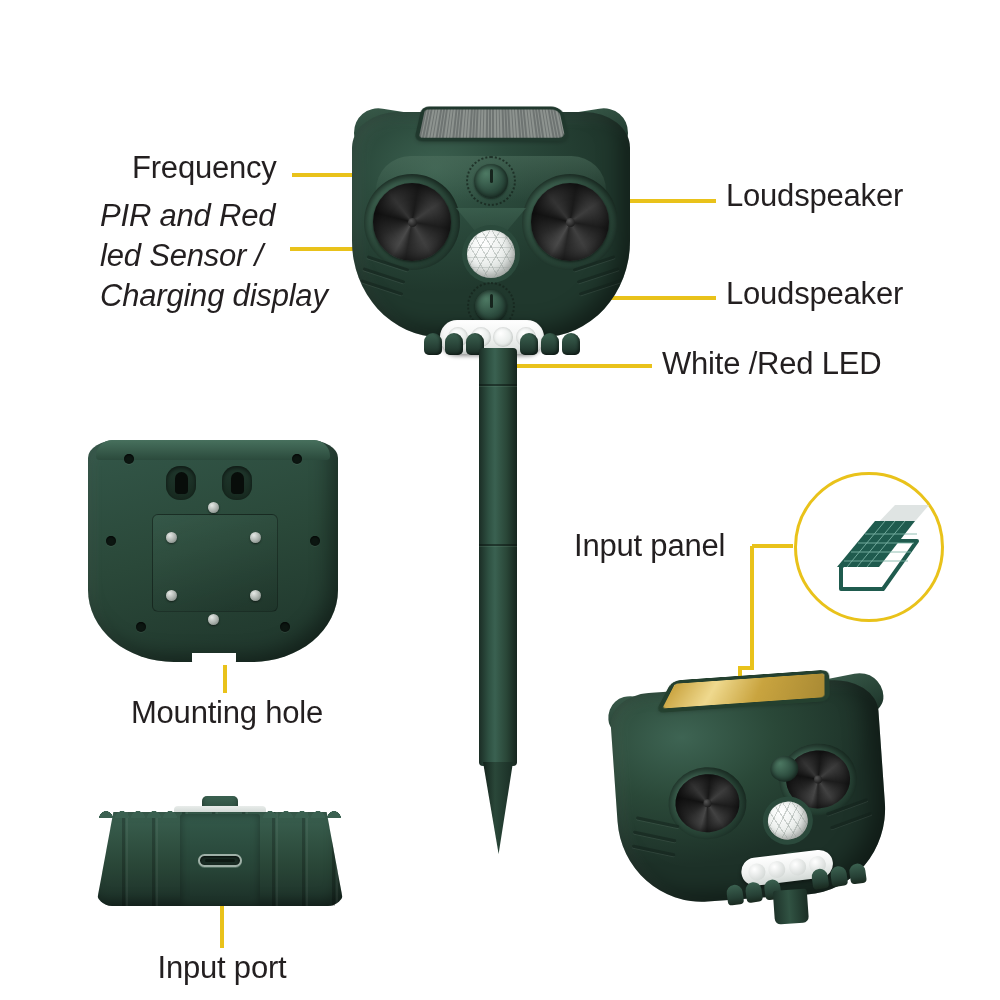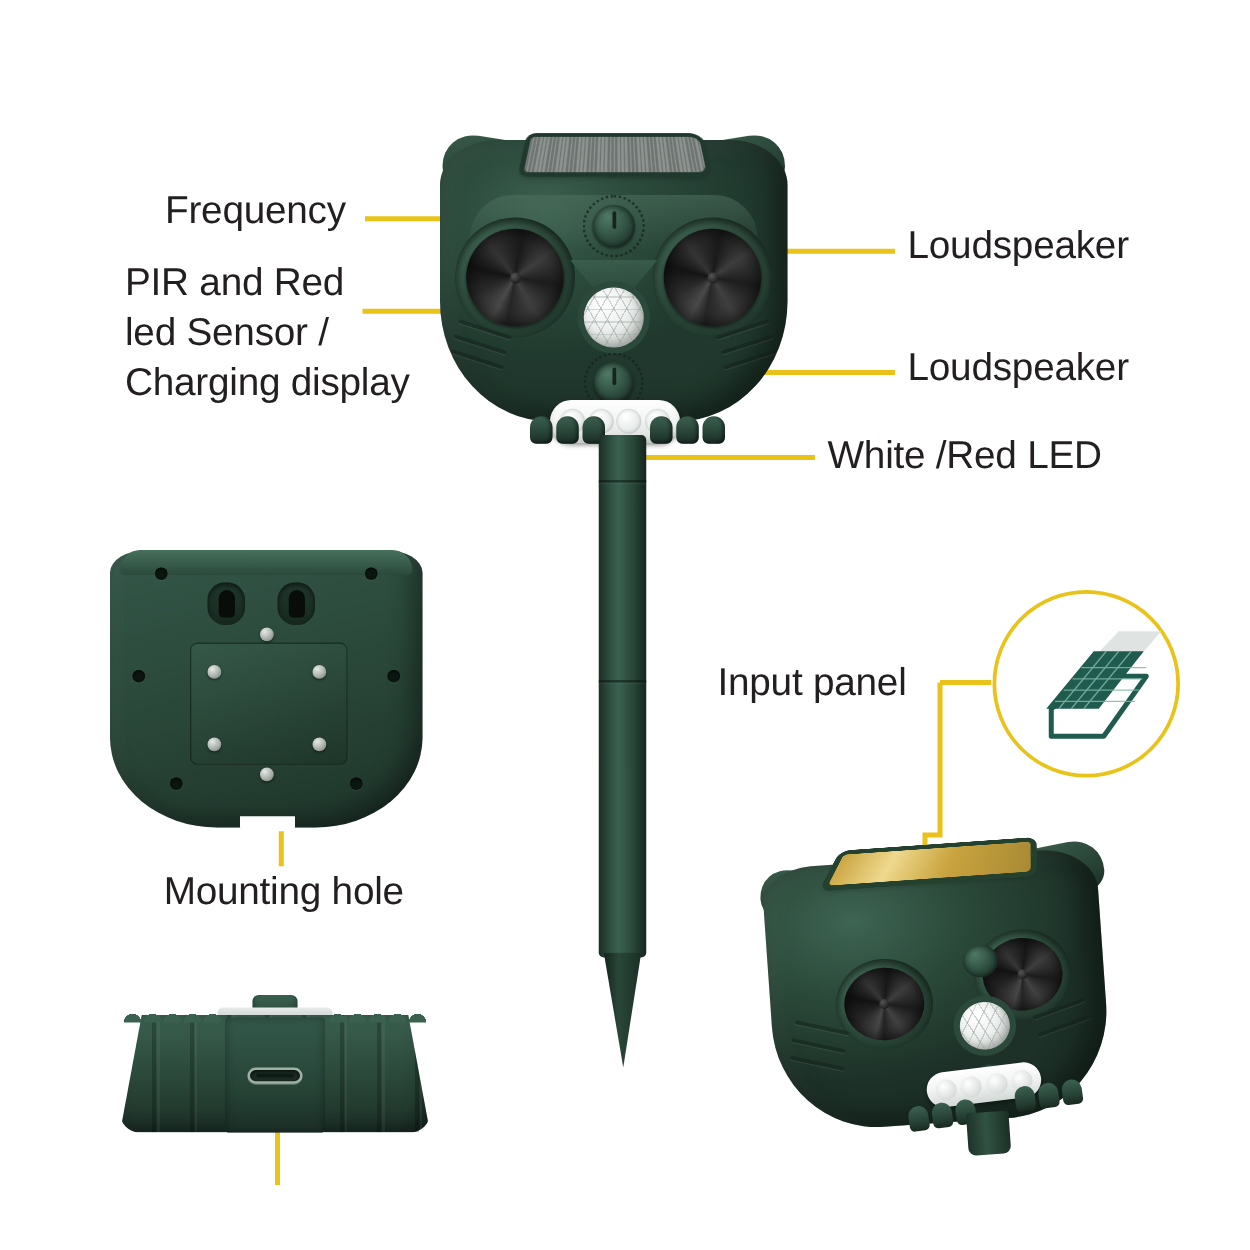--- a/index.html
+++ b/index.html
@@ -711,28 +711,29 @@
           <line x1="54" y1="77" x2="114" y2="77"></line>
           <line x1="61" y1="68" x2="117" y2="68"></line>
           <line x1="68" y1="59" x2="120" y2="59"></line>
         </g>
       </g>
     </svg>
   </div>
 
   <div class="label left" style="left:132px; top:100px;">Frequency</div>
 
-  <div class="label left" style="left:100px; top:158px;">PIR and Red
+  <div class="label left" style="left:100px; top:148px;font-style:italic;">PIR and Red
 led Sensor /
 Charging display</div>
 
   <div class="label right" style="left:726px; top:128px;">Loudspeaker</div>
 
   <div class="label right" style="left:726px; top:226px;">Loudspeaker</div>
 
   <div class="label right" style="left:662px; top:296px;">White /Red LED</div>
 
   <div class="label center" style="left:118px; top:645px; width:218px;">Mounting hole</div>
 
+  <div class="label center" style="left:118px; top:900px; width:208px;">Input port</div>
 
   <div class="label left" style="left:574px; top:478px;">Input panel</div>
 
 </div>
 
 </body></html>

